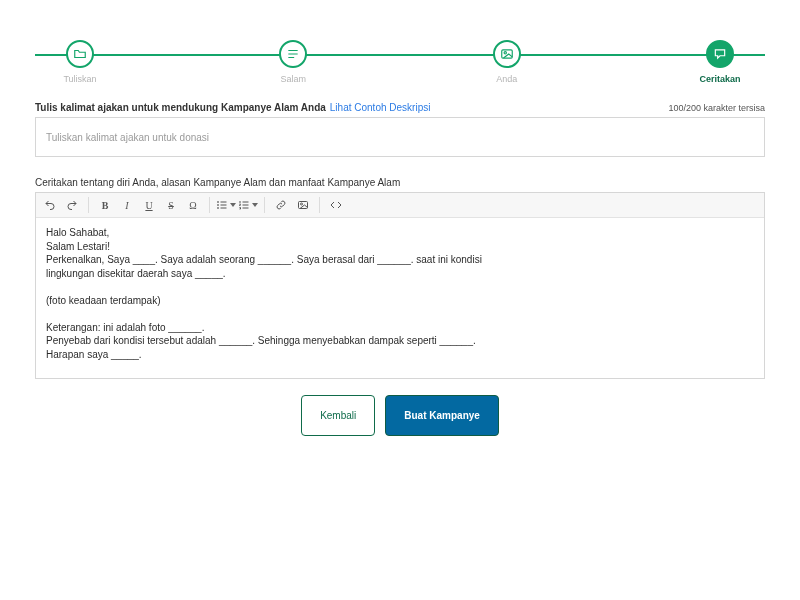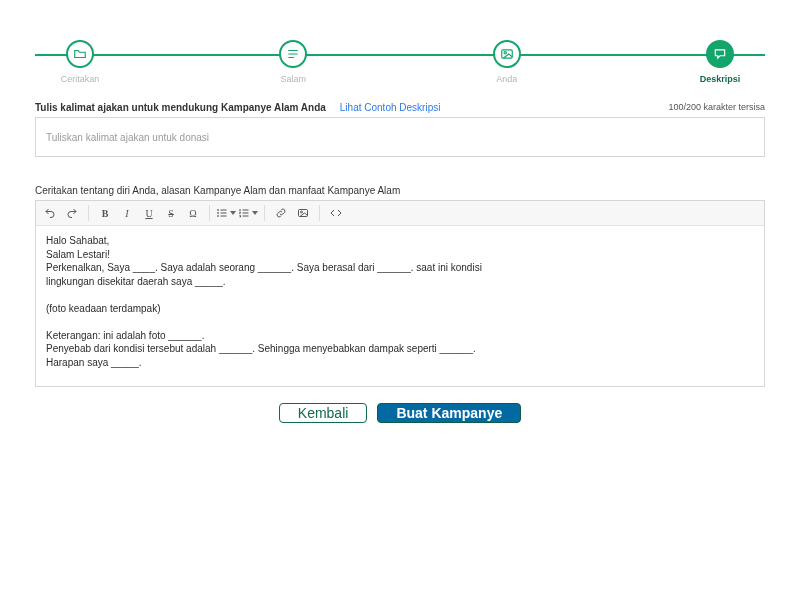--- a/index.html
+++ b/index.html
@@ -67,22 +67,22 @@
     color: #b5b5b5;
   }
   .step.current .step-label {
     color: #0f6b4a;
     font-weight: 600;
   }
 
   
   .row-header {
     display: flex;
-    align-items: flex-start;
-    gap: 14px;
+    align-items: flex-end;
+    gap: 4px;
     font-size: 10px;
   }
   .row-header .label-strong {
     font-weight: 700;
   }
   .row-header .link {
     color: #2b7be4;
     cursor: pointer;
     font-size: 10px;
   }
@@ -97,21 +97,21 @@
     margin-top: 4px;
     border: 1px solid #d6d6d6;
     padding: 0 10px;
     font-size: 10px;
     color: #333;
   }
   .input-big::placeholder { color: #9b9b9b; }
 
   
   .sec2-label {
-    margin-top: 28px;
+    margin-top: 20px;
     font-size: 10px;
     font-weight: 500;
   }
   .rte {
     border: 1px solid #d6d6d6;
     margin-top: 4px;
   }
   .rte-toolbar {
     display: flex;
     align-items: center;
@@ -145,22 +145,22 @@
     white-space: pre-wrap;
     outline: none;
   }
 
   
   .btn-row {
     display:flex; justify-content:center; gap:10px;
     margin-top: 16px;
   }
   .btn {
-    padding: 1px 18px;
-    font-size: 14px;
+    padding: 14px 18px;
+    font-size: 10px;
     border-radius: 4px;
     cursor: pointer;
   }
   .btn-outline {
     background:#fff; color:#0f6b4a;
     border:1px solid #0f6b4a;
   }
   .btn-solid {
     background:#0369a1; color:#fff;
     border:1px solid #0f5c44;
@@ -176,21 +176,21 @@
   <div class="stepper">
     <div class="stepper-line-bg"></div>
     <div class="stepper-line-fg"></div>
 
     <div class="step">
       <div class="circle">
         <svg viewBox="0 0 24 24" fill="none" stroke="currentColor" stroke-width="2">
             <path d="M3 6h6l2 3h10v9H3z"></path>
           </svg>
       </div>
-      <div class="step-label">Ceritakan</div>
+      <div class="step-label">Tuliskan</div>
     </div>
 
     <div class="step">
       <div class="circle">
         <svg viewBox="0 0 24 24" fill="none" stroke="currentColor" stroke-width="2">
             <path d="M4 6h16M4 12h16M4 18h10"></path>
           </svg>
       </div>
       <div class="step-label">Salam</div>
     </div>
@@ -205,21 +205,21 @@
       </div>
       <div class="step-label">Anda</div>
     </div>
 
     <div class="step current">
       <div class="circle">
         <svg viewBox="0 0 24 24" fill="none" stroke="currentColor" stroke-width="2">
             <path d="M4 5h16v10H12l-4 4v-4H4z"></path>
           </svg>
       </div>
-      <div class="step-label">Deskripsi</div>
+      <div class="step-label">Ceritakan</div>
     </div>
   </div>
 
   
   <div class="row-header">
     <span class="label-strong">Tulis kalimat ajakan untuk mendukung Kampanye Alam Anda</span>
     <span class="link">Lihat Contoh Deskripsi</span>
     <span class="char-left">100/200 karakter tersisa</span>
   </div>
   <input class="input-big" type="text" placeholder="Tuliskan kalimat ajakan untuk donasi" style="">

